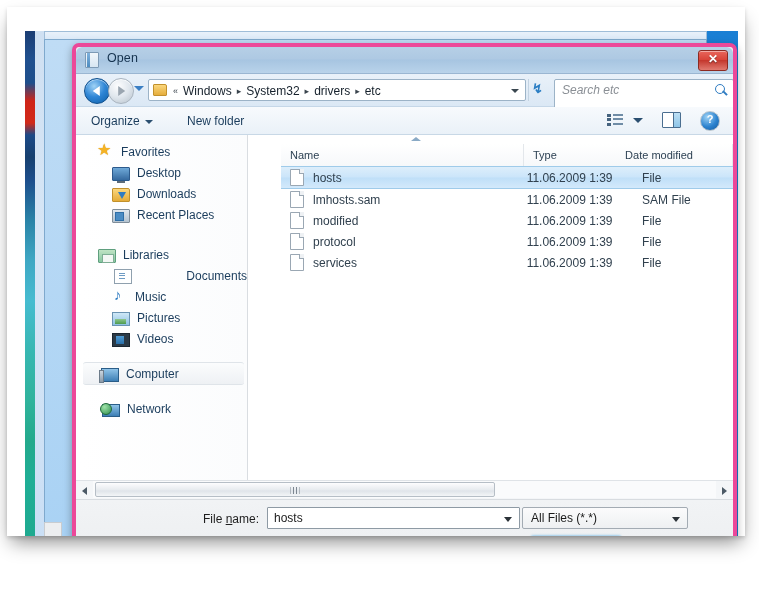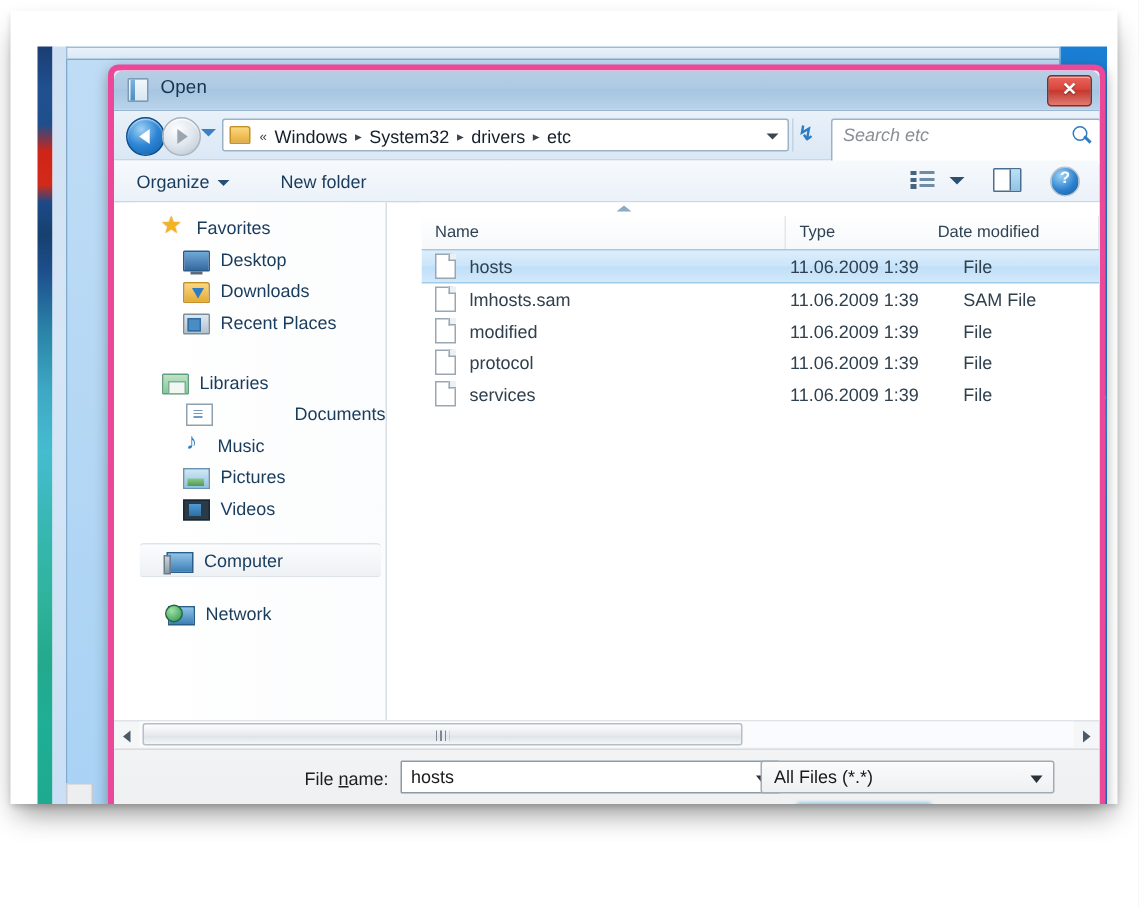--- a/index.html
+++ b/index.html
@@ -202,21 +202,21 @@
     position:absolute;right:13px;top:4px;width:18px;height:18px;border-radius:50%;cursor:pointer;
     background:radial-gradient(circle at 35% 28%, #9ed3f6 0%, #2d83cf 55%, #15599d 100%);
     border:1px solid #b9c4cd;
   }
   .tb-help span{position:absolute;left:0;right:0;top:1px;text-align:center;
     font-size:11px;font-weight:bold;color:#fff;}
 
   
   .body-area{position:relative;height:345px;background:#fff;}
   .navpane{
-    position:absolute;left:14px;top:0;width:168px;height:345px;
+    position:absolute;left:4px;top:0;width:168px;height:345px;
     background:linear-gradient(to right,#ffffff,#fbfcfd);
     border-right:1px solid #d9dde1;box-sizing:border-box;overflow:hidden;
   }
   .nav-group{margin-top:6px;}
   .nav-row{
     position:relative;height:21px;display:flex;align-items:center;
     font-size:12px;color:#1a3c5c;cursor:pointer;padding-left:18px;
   }
   .nav-row.child{padding-left:32px;}
   .nav-row.selected{
@@ -352,21 +352,21 @@
   .combo{
     position:absolute;box-sizing:border-box;cursor:pointer;
     font-size:12px;color:#1a1a1a;
   }
   .combo-input{
     left:191px;top:7px;width:253px;height:22px;background:#ffffff;
     border:1px solid #8e9aa4;border-radius:1px;
   }
   .combo-input .val{position:absolute;left:6px;top:3px;}
   .combo-filter{
-    left:431px;top:7px;width:196px;height:22px;
+    left:446px;top:7px;width:166px;height:22px;
     background:linear-gradient(to bottom,#fbfbfc,#eef0f2);
     border:1px solid #a3abb3;border-radius:2px;
   }
   .combo-filter .val{position:absolute;left:8px;top:3px;}
   .combo-enc{
     left:297px;top:37px;width:148px;height:22px;
     background:linear-gradient(to bottom,#fbfbfc,#eef0f2);
     border:1px solid #a3abb3;border-radius:2px;
   }
   .combo .arw{

